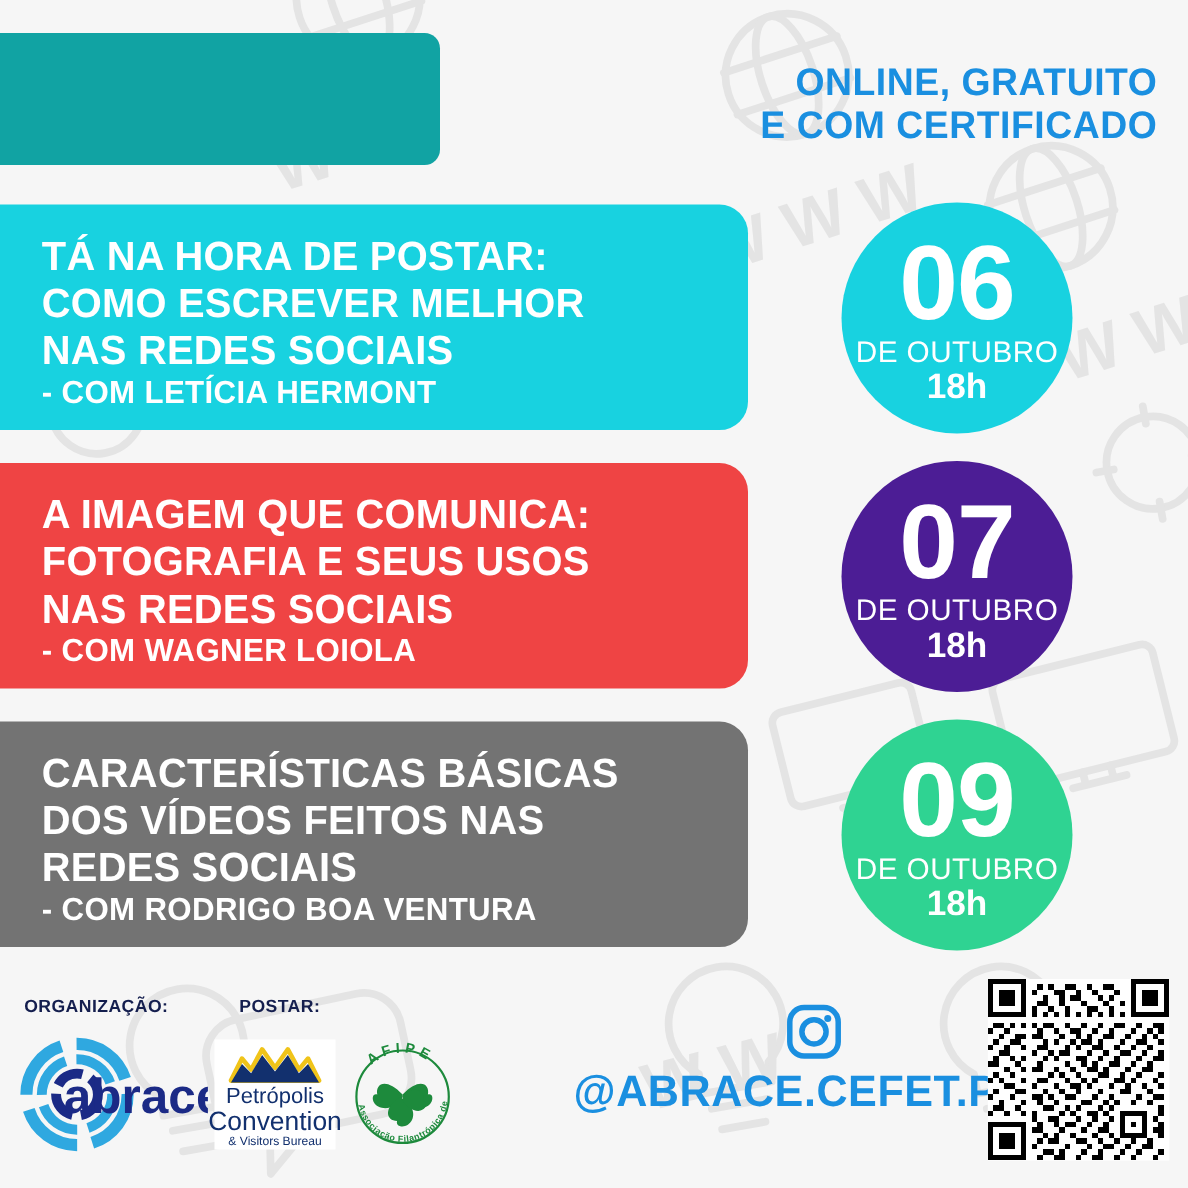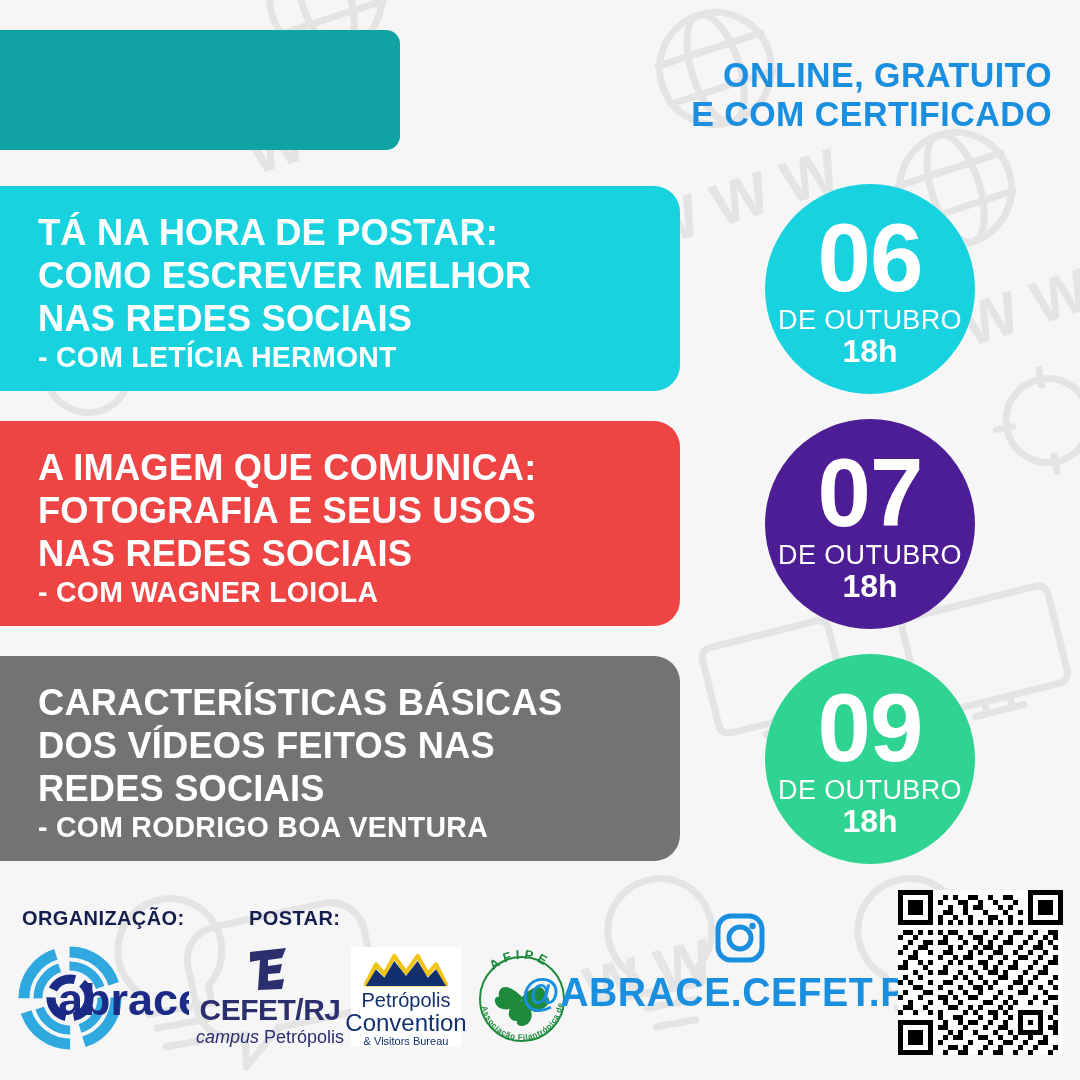--- a/index.html
+++ b/index.html
@@ -118,21 +118,21 @@
   }
   .circle .time{
     font-size:32px;font-weight:bold;line-height:1.05;
   }
 
   
   .footer{position:absolute;left:0;top:890px;width:1080px;height:190px;z-index:3;}
   .f-labels{position:absolute;left:22px;top:17px;width:520px;}
   .lbl{
     display:inline-block;
-    color:#141e4e;font-weight:bold;font-size:20px;letter-spacing:0.4px;
+    color:#141e4e;font-weight:bold;font-size:16px;letter-spacing:0.4px;
   }
   .lbl.org{margin-right:60px;}
   .logos{position:absolute;left:14px;top:52px;display:flex;align-items:center;gap:6px;}
 
   .logo-abrace{width:175px;height:105px;}
   .logo-cefet{width:150px;height:110px;display:flex;flex-direction:column;align-items:center;justify-content:center;}
   .logo-cefet .cefet-mark{width:56px;height:46px;}
   .logo-cefet .cefet-name{
     color:#2b2f6e;font-weight:bold;font-size:30px;line-height:1;margin-top:3px;letter-spacing:-0.5px;
   }
@@ -306,27 +306,20 @@
 
       <div class="logo-abrace">
         <svg viewBox="0 0 175 105" xmlns="http://www.w3.org/2000/svg">
           <circle cx="56" cy="53" r="46" fill="none" stroke="#2fa8e0" stroke-width="11" stroke-dasharray="58 14"></circle>
           <circle cx="56" cy="53" r="32" fill="none" stroke="#2fa8e0" stroke-width="9" stroke-dasharray="40 10"></circle>
           <circle cx="56" cy="53" r="19" fill="none" stroke="#1b2a86" stroke-width="9" stroke-dasharray="26 8"></circle>
           <text x="44" y="70" font-family="Liberation Sans, sans-serif" font-weight="bold" font-size="45" fill="#1b2a86">abrace</text>
         </svg>
       </div>
 
-      <div class="logo-cefet">
-        <svg class="cefet-mark" viewBox="0 0 56 46" xmlns="http://www.w3.org/2000/svg">
-          <path d="M8 6 L44 2 L40 12 L26 14 L26 20 L40 18 L38 27 L26 28 L26 35 L42 33 L40 43 L16 44 L18 14 L8 16 Z" fill="#2b2f6e"></path>
-        </svg>
-        <div class="cefet-name">CEFET/RJ</div>
-        <div class="cefet-sub"><i>campus</i><span> Petrópolis</span></div>
-      </div>
 
       <div class="logo-pcvb">
         <svg class="mtn" viewBox="0 0 100 44" xmlns="http://www.w3.org/2000/svg">
           <path d="M2 40 L14 16 L24 28 L36 6 L50 26 L64 6 L76 28 L86 16 L98 40 Z" fill="none" stroke="#f0c419" stroke-width="5" stroke-linejoin="round"></path>
           <path d="M2 42 L14 22 L24 32 L36 12 L50 30 L64 12 L76 32 L86 22 L98 42 Z" fill="#12306e"></path>
         </svg>
         <div class="p1">Petrópolis</div>
         <div class="p2">Convention</div>
         <div class="p3">&amp; Visitors Bureau</div>
       </div>

